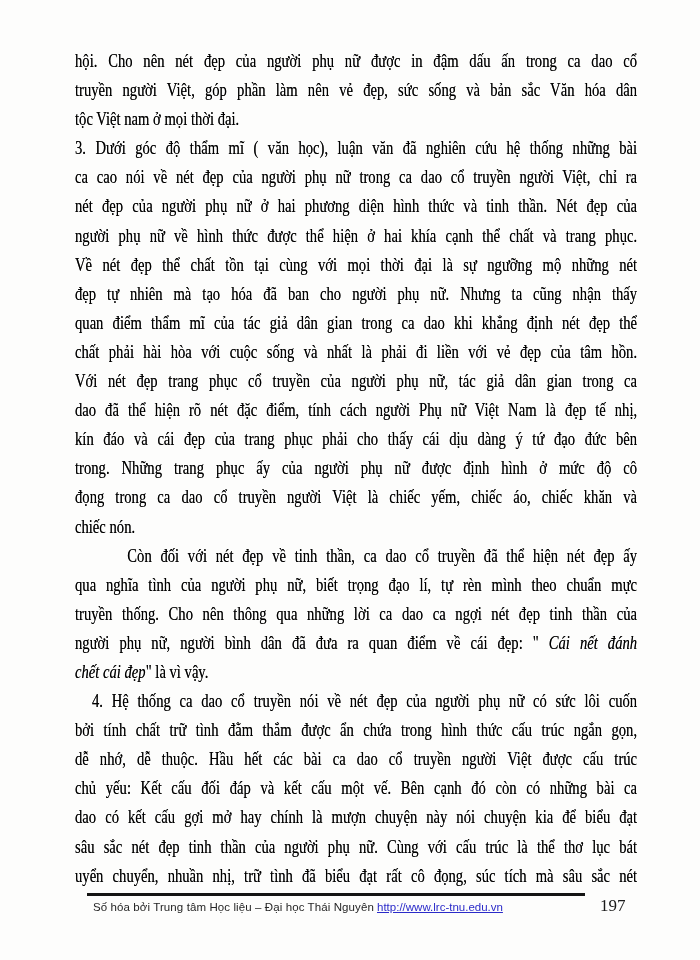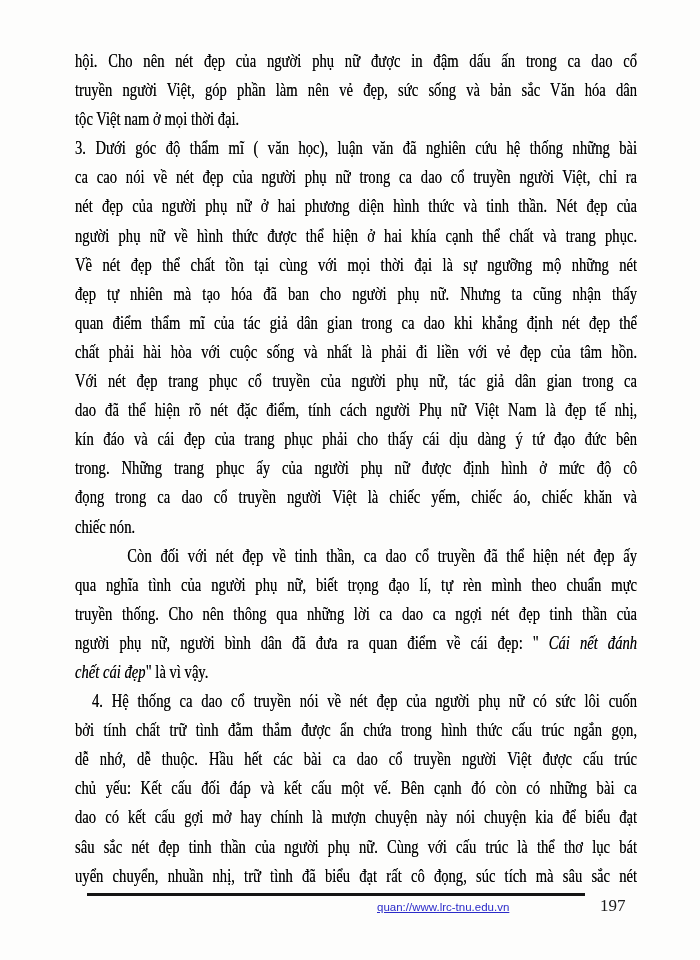--- a/index.html
+++ b/index.html
@@ -112,16 +112,17 @@
       <div class="tline jl ind-space"><span>4. Hệ thống ca dao cổ truyền nói về nét đẹp của người phụ nữ có sức lôi cuốn</span></div>
       <div class="tline jl"><span>bởi tính chất trữ tình đằm thắm được ẩn chứa trong hình thức cấu trúc ngắn gọn,</span></div>
       <div class="tline jl"><span>dễ nhớ, dễ thuộc. Hầu hết các bài ca dao  cổ truyền người Việt được cấu trúc</span></div>
       <div class="tline jl"><span>chủ yếu: Kết cấu đối đáp và kết cấu một vế. Bên cạnh đó còn có những bài ca</span></div>
       <div class="tline jl"><span>dao có kết cấu gợi mở hay chính là mượn chuyện này nói chuyện kia để biểu đạt</span></div>
       <div class="tline jl"><span>sâu sắc nét đẹp tinh thần của người phụ nữ. Cùng với cấu trúc là thể thơ lục bát</span></div>
       <div class="tline jl"><span>uyển chuyển, nhuần nhị, trữ tình đã biểu đạt rất cô đọng, súc tích mà sâu sắc nét</span></div>
     </div>
 
   <div class="footer-rule"></div>
-  <a class="footer-link" style="color: rgb(43, 43, 201);">quan://www.lrc-tnu.edu.vn</a>
+  <div class="footer-note">Số hóa bởi Trung tâm Học liệu – Đại học Thái Nguyên</div>
+  <a class="footer-link" style="color: rgb(43, 43, 201);">http://www.lrc-tnu.edu.vn</a>
   <div class="page-number">197</div>
 
 </div>
 
 </body></html>

